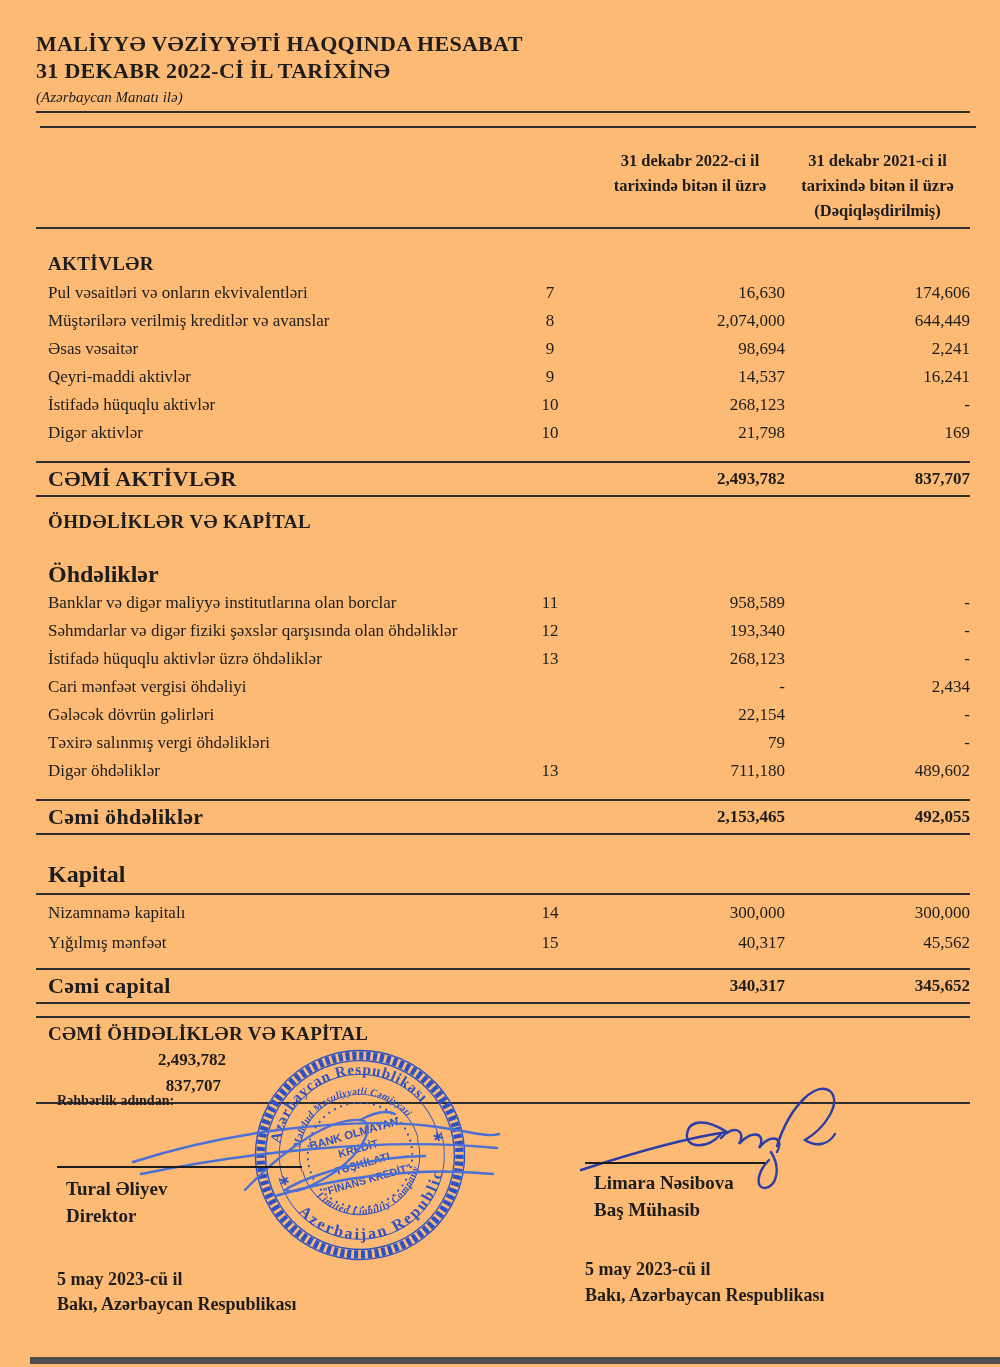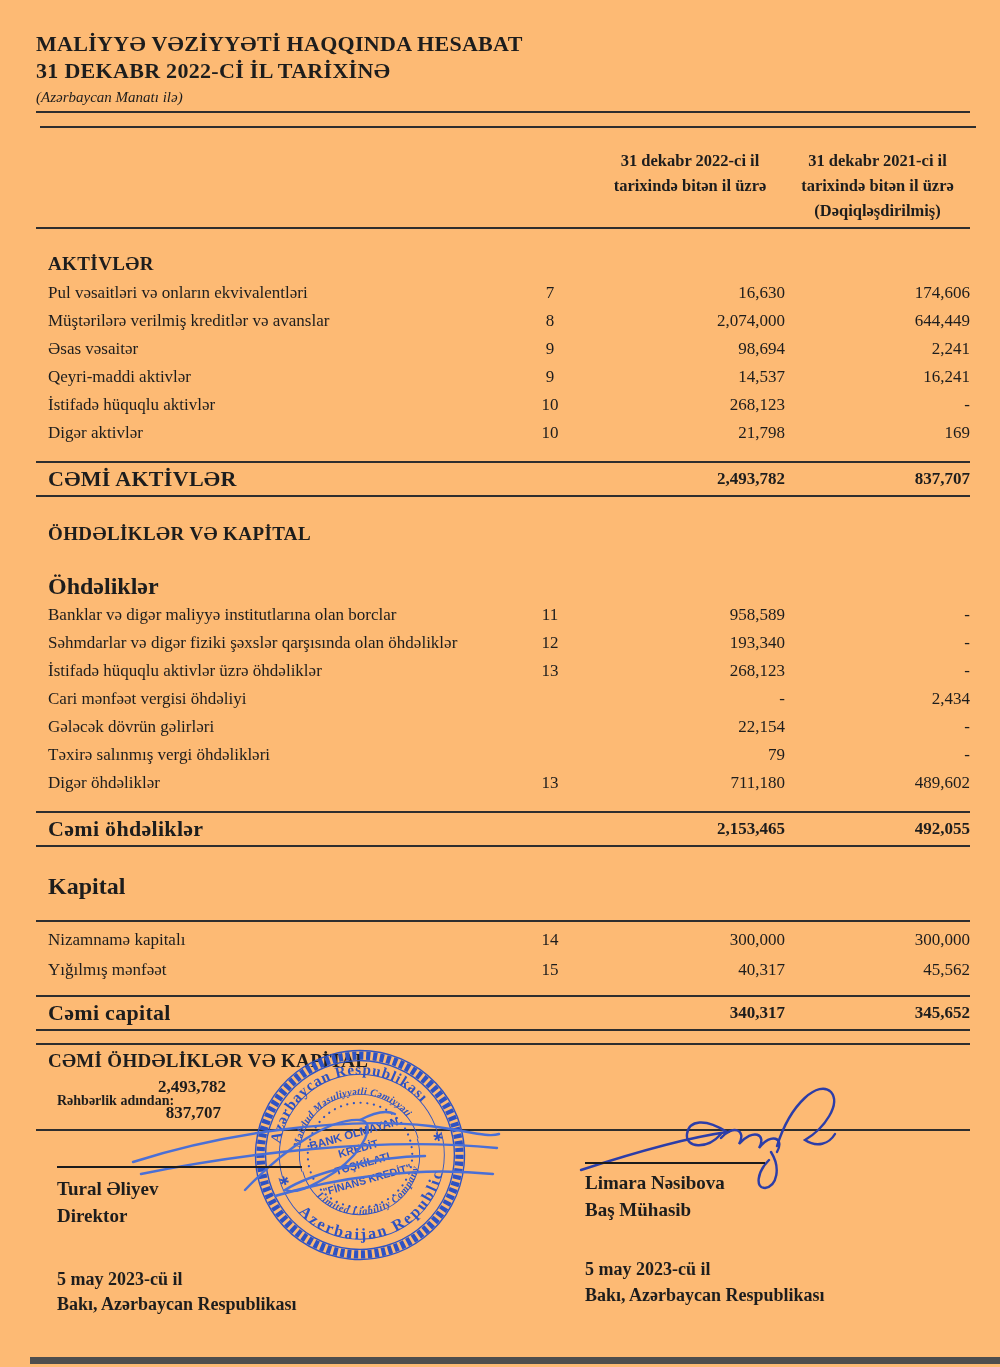--- a/index.html
+++ b/index.html
@@ -31,40 +31,40 @@
   .row { display:flex; align-items:flex-start; }
   .c { line-height:28px; font-size:17px; }
   .label { flex:1 1 auto; padding-left:12px; padding-right:6px; }
   .note { width:90px; flex:0 0 auto; text-align:center; }
   .v1 { width:190px; flex:0 0 auto; text-align:right; }
   .v2 { width:185px; flex:0 0 auto; text-align:right; }
   .row.bottom-align { align-items:flex-start; }
 
   .sec-heading { font-weight:bold; font-size:19px; letter-spacing:0.4px; padding-left:12px; line-height:26px; }
   .sec-assets { margin-top:22px; margin-bottom:2px; }
-  .sec-liabcap { margin-top:24px; }
+  .sec-liabcap { margin-top:12px; }
   .sub-heading { font-weight:bold; font-size:24px; padding-left:12px; line-height:26px; }
   .sub-liab { margin-top:26px; margin-bottom:2px; }
-  .sub-capital { margin-top:26px; border-bottom:2px solid #2e2e2e; padding-bottom:21px; }
+  .sub-capital { margin-top:26px; border-bottom:2px solid #2e2e2e; padding-bottom:6px; }
 
   .total-band { border-top:2px solid #2e2e2e; border-bottom:2px solid #2e2e2e; padding:3px 0; }
   .total-band .c { font-weight:bold; line-height:26px; }
   .total-band .label { font-size:22px; letter-spacing:0.3px; }
   .band-assets { margin-top:14px; }
   .band-liab { margin-top:14px; }
   .band-capital { margin-top:10px; }
   .band-grand { margin-top:12px;flex-direction:column; }
   .band-grand .label { font-size:19px; }
   .cap-rows .c { line-height:30px; }
   .cap-rows { margin-top:3px; }
 
   
   .abs { position:absolute; }
   .sig-intro { font-size:14px; font-weight:bold; }
-  .sig-name { font-size:19px; font-weight:bold; line-height:25px; }
+  .sig-name { font-size:19px; font-weight:bold; line-height:25px;margin-left:9px; }
   .sig-line { height:0; border-top:2px solid #1b1b1b; }
   .date-line { font-size:18px; font-weight:bold; line-height:25px; }
   .stamp-svg { position:absolute; left:250px; top:1045px; width:220px; height:220px; }
   .sig-svg-left { position:absolute; left:125px; top:1098px; width:382px; height:102px; }
   .sig-svg-right { position:absolute; left:575px; top:1072px; width:300px; height:122px; }
   .scan-edge { position:absolute; left:30px; top:1357px; width:970px; height:7px; background:#4e4e4e; }
 </style>
 </head>
 <body>
 

